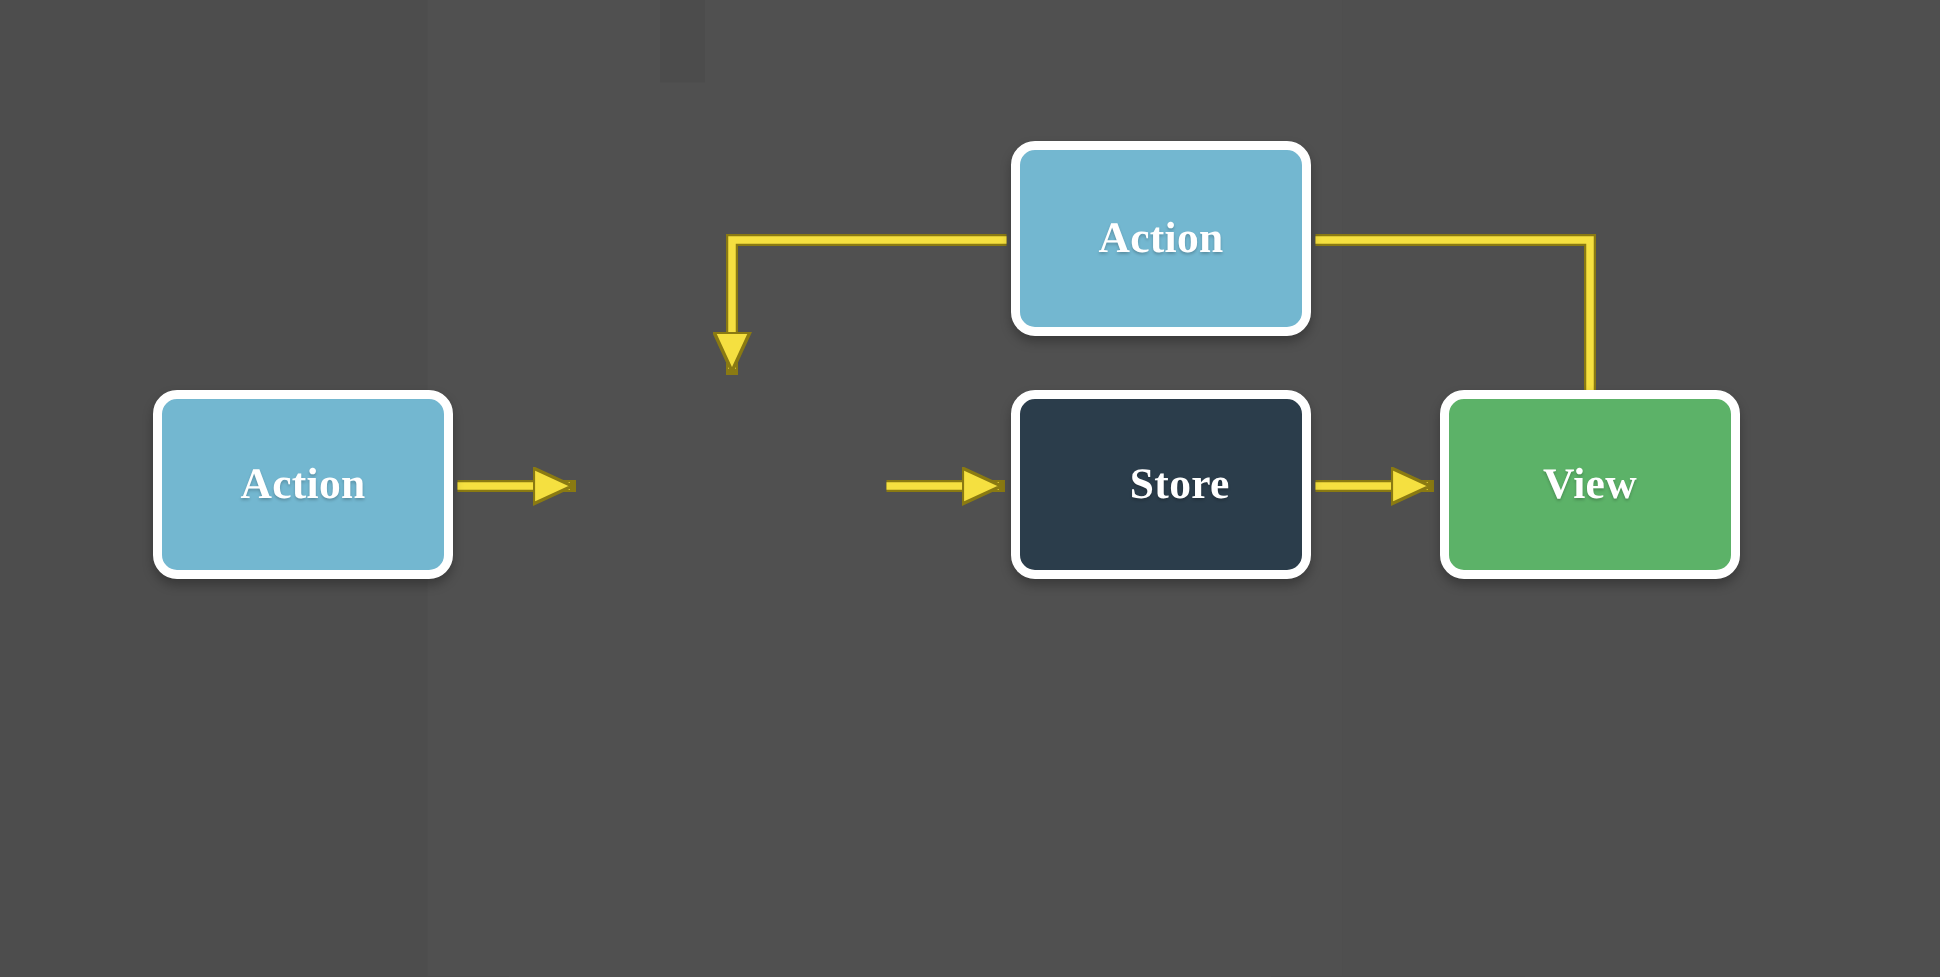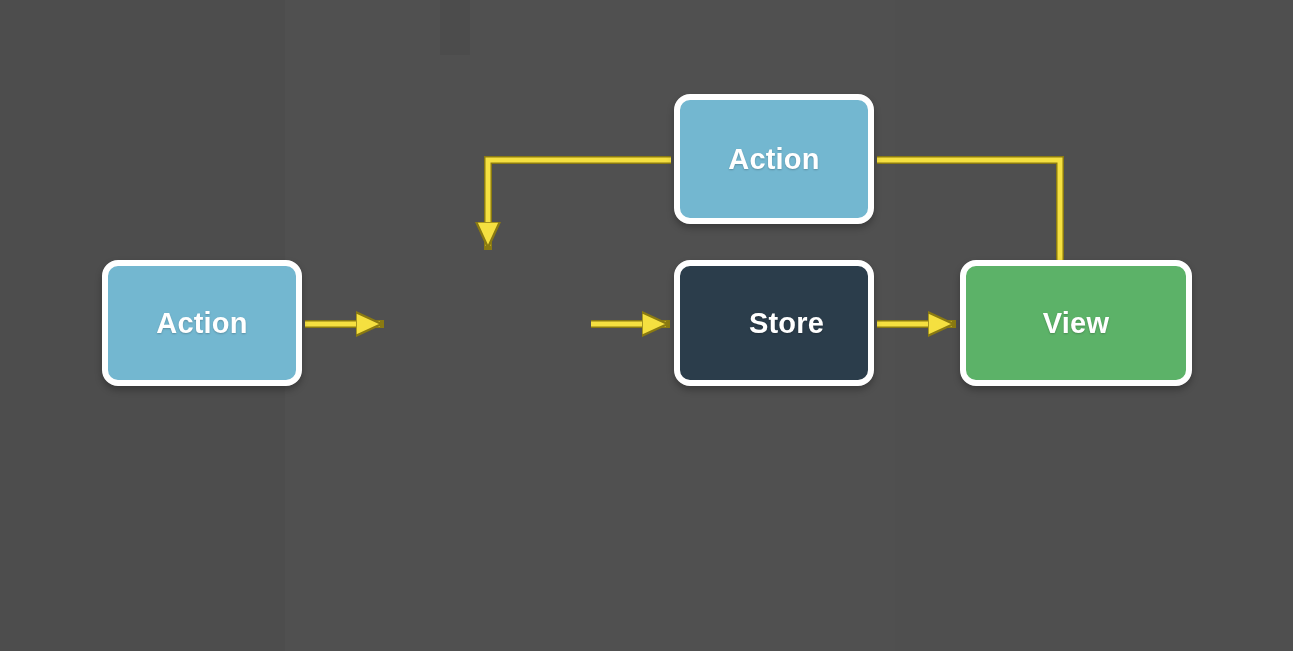--- a/index.html
+++ b/index.html
@@ -46,20 +46,21 @@
   }
   .node-label {
     color: #ffffff;
     font-size: 29px;
     font-weight: bold;
     letter-spacing: 0.2px;
     line-height: 1;
     text-shadow: 0 1px 2px rgba(0,0,0,0.22);
     user-select: none;
     white-space: nowrap;
+    font-family: Liberation Serif, serif;
   }
 </style>
 </head>
 <body>
 
 <div id="canvas" style="background: rgb(78, 78, 78);">
 
   <div class="bg-band a"></div>
   <div class="bg-band b"></div>
   <div class="bg-band c"></div>
@@ -107,17 +108,17 @@
 
   <div class="node" style="left: 102px; top: 260px; width: 200px; height: 126px; background: rgb(115, 183, 208); border-color: rgb(255, 255, 255);">
     <span class="node-label">Action</span>
   </div>
 
 
   <div class="node" style="left: 674px; top: 260px; width: 200px; height: 126px; background: rgb(43, 61, 75); border-color: rgb(255, 255, 255); padding-left: 25px;">
     <span class="node-label">Store</span>
   </div>
 
-  <div class="node" style="left: 960px; top: 260px; width: 232px; height: 126px; background: rgb(92, 178, 104); border-color: rgb(255, 255, 255);">
+  <div class="node" style="left: 960px; top: 260px; width: 200px; height: 126px; background: rgb(92, 178, 104); border-color: rgb(255, 255, 255);">
     <span class="node-label">View</span>
   </div>
 
 </div>
 
 </body></html>

